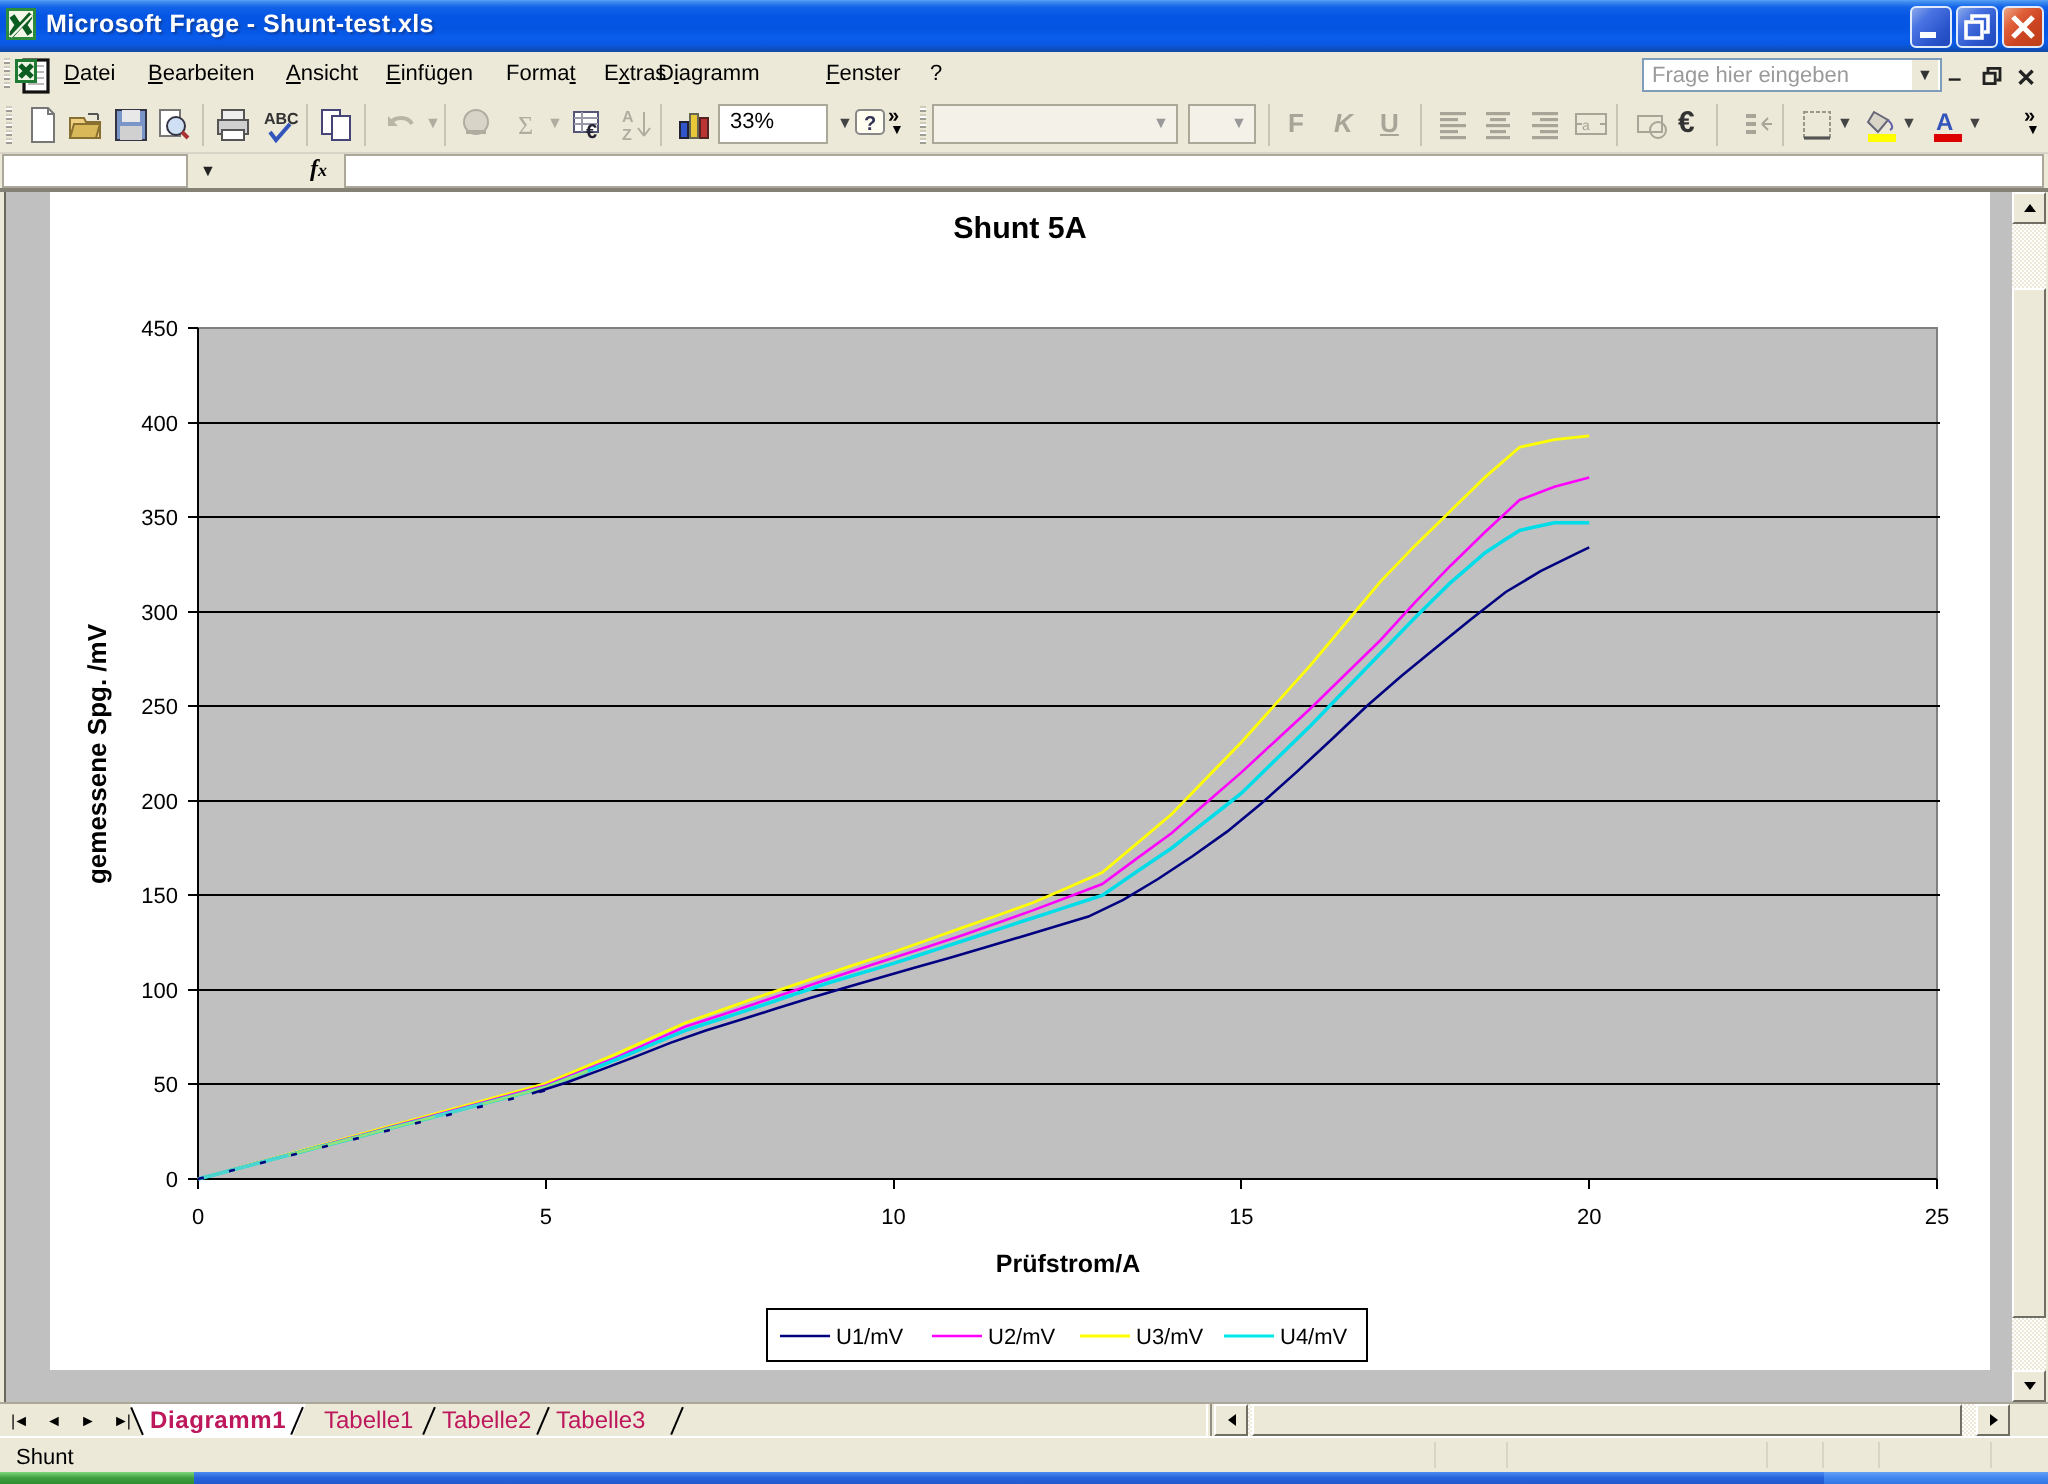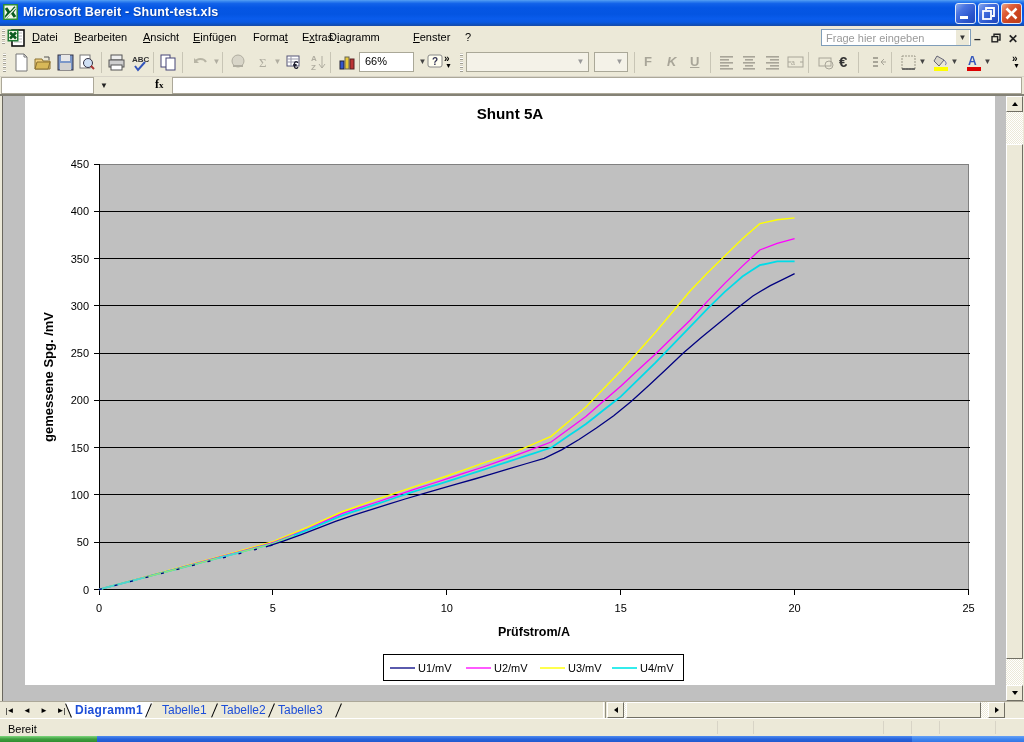--- a/index.html
+++ b/index.html
@@ -26,37 +26,37 @@
  background:repeating-linear-gradient(180deg,#cfccbe 0 1px,#fff 1px 2px,#9f9d92 2px 3px,#ece9d8 3px 4px)}
 .tsep{position:absolute;top:4px;width:1px;height:21px;background:#c8c5b5}
 .tbtn{position:absolute;top:3px;width:23px;height:23px}
 .tbtn svg{position:absolute;left:2px;top:2px}
 .combo{position:absolute;top:4px;height:20px;background:#fff;border:1px solid #aaa898}
 .cdrop{position:absolute;width:13px;font-size:8px;color:#444;text-align:center}
 
 #fbar{left:0;top:77px;width:1024px;height:17px;background:#ece9d8}
 #namebox{position:absolute;left:1px;top:0;width:93px;height:17px;background:#fff;border:1px solid #aca899}
 #namedrop{position:absolute;left:96px;top:3px;width:16px;height:13px;font-size:8px;color:#222;text-align:center;line-height:12px}
-#fx{position:absolute;left:155px;top:0px;width:16px;height:16px;font-weight:bold;font-size:12px;font-family:"Liberation Serif",serif}
+#fx{position:absolute;left:155px;top:0px;width:16px;height:16px;font-style:italic;font-weight:bold;font-size:12px;font-family:"Liberation Serif",serif}
 #fwhite{position:absolute;left:172px;top:0;width:850px;height:17px;background:#fff;border:1px solid #aca899}
 
 #workborder{left:0;top:94px;width:1024px;height:2px;background:#848276}
 #workarea{left:2px;top:96px;width:1004px;height:605px;background:#c0c0c0;overflow:hidden;border-left:1px solid #6a675e}
 #page{position:absolute;left:22px;top:0;width:970px;height:589px;background:#fff}
 #vsb{left:1006px;top:96px;width:17px;height:605px;background:repeating-conic-gradient(#ffffff 0% 25%,#ece9d8 0% 50%);background-size:2px 2px}
 .sbtn{position:absolute;left:0;width:17px;height:16px;background:#ece9d8;
  border-top:1px solid #fff;border-left:1px solid #fff;border-right:1.5px solid #716f64;border-bottom:1.5px solid #716f64}
 .sbtn div{position:absolute;left:50%;top:50%;transform:translate(-50%,-50%);width:0;height:0}
 #vthumb{position:absolute;left:0;top:48px;width:17px;height:515px;background:#ece9d8;
  border-top:1px solid #fff;border-left:1px solid #fff;border-right:1.5px solid #716f64;border-bottom:1.5px solid #716f64}
 #rightedge{left:1023px;top:96px;width:1px;height:646px;background:#ece9d8}
 
 #tabrow{left:0;top:701px;width:1024px;height:18px;background:#ece9d8;border-top:1px solid #aca899;border-bottom:1px solid #b5b2a4}
 .navb{position:absolute;top:1px;width:16px;height:15px;font-size:8px;color:#000;text-align:center;line-height:15px}
-.tab{position:absolute;top:0;height:16px;font-size:12px;color:#1d4ed8;padding-top:1px}
+.tab{position:absolute;top:0;height:16px;font-size:12px;color:#be185d;padding-top:1px}
 #activetab{position:absolute;left:65px;top:0;width:88px;height:17px;background:#fff;
  clip-path:polygon(0 0,100% 0,calc(100% - 7px) 100%,7px 100%)}
 .slash{position:absolute;top:1px;width:1.3px;height:15px;background:#000;transform:rotate(23deg)}
 #hsb-larr{position:absolute;left:607px;top:0;width:17px;height:16px}
 #hthumb{position:absolute;left:626px;top:0px;width:355px;height:16px;background:#ece9d8;
  border-top:1px solid #fff;border-left:1px solid #fff;border-right:1.5px solid #716f64;border-bottom:1.5px solid #716f64}
 
 #statusbar{left:0;top:718px;width:1024px;height:18px;background:#ece9d8;border-top:1px solid #fff;font-size:11px}
 
 #taskbar{left:0;top:736px;width:1024px;height:6px;background:linear-gradient(180deg,#4e8bef 0,#2663dc 3px,#2159ce 6px)}
@@ -66,21 +66,21 @@
 </style></head>
 <body>
 <div class="abs" id="titlebar">
   <svg class="abs" style="left:3px;top:4px" width="16" height="17" viewBox="0 0 16 17">
     <rect x="0" y="0" width="15" height="16" fill="#2d8c3c"></rect>
     <rect x="1.5" y="1.5" width="12" height="13" fill="#f4f8e8"></rect>
     <path d="M3 4 L6 8.5 L3 13 M12 4 L9 8.5 L12 13" stroke="#0b5c20" stroke-width="3" fill="none"></path>
     <path d="M2.5 14 L12.5 3" stroke="#0b5c20" stroke-width="2.6"></path>
     <path d="M2.5 14.5 L13 3.5" stroke="#f4f8e8" stroke-width="1.2"></path>
   </svg>
-  <div class="abs" id="title-text">Microsoft Bereit - Shunt-test.xls</div>
+  <div class="abs" id="title-text">Microsoft Frage - Shunt-test.xls</div>
   <div class="abs wbtn" style="left:955px">
       <svg width="19" height="19" viewBox="0 0 19 19">
         <rect x="4" y="12" width="8" height="3" fill="#fff"></rect>
       </svg>
     </div>
   <div class="abs wbtn" style="left:978px">
       <svg width="19" height="19" viewBox="0 0 19 19">
         <path d="M7 6V4h8v8h-2" fill="none" stroke="#fff" stroke-width="1.8"></path>
         <rect x="4" y="7" width="8" height="8" fill="none" stroke="#fff" stroke-width="1.8"></rect>
       </svg>
@@ -204,21 +204,21 @@
       </svg>
     </div>
 <div class="tsep" style="left:330px"></div>
 <div class="tbtn" style="left:336px">
       <svg width="19" height="19" viewBox="0 0 19 19">
         <rect x="2" y="8" width="4" height="8" fill="#3355cc" stroke="#223"></rect>
         <rect x="7" y="4" width="4" height="12" fill="#e8c838" stroke="#665"></rect>
         <rect x="12" y="6" width="4" height="10" fill="#bb3333" stroke="#522"></rect>
       </svg>
     </div>
-<div class="combo" style="left:359px;width:55px;font-size:11px;padding:2px 0 0 5px">66%</div>
+<div class="combo" style="left:359px;width:55px;font-size:11px;padding:2px 0 0 5px">33%</div>
 <div class="cdrop" style="left:416px;top:9px">▼</div>
 <div class="tbtn" style="left:424px">
       <svg width="19" height="19" viewBox="0 0 19 19">
         <rect x="2" y="2" width="14" height="12" rx="2" fill="#fffef0" stroke="#888"></rect>
         <text x="6" y="12" font-size="10" font-weight="bold" fill="#335">?</text>
       </svg>
     </div>
 <div class="abs" style="left:444px;top:5px;font-size:10px;font-weight:bold">»</div>
 <div class="abs" style="left:445px;top:14px;font-size:7px">▼</div>
 <div class="grip" style="left:460px"></div>
@@ -416,21 +416,21 @@
   <div class="sbtn" id="hsb-larr">
       <div style="border-top:3.5px solid transparent;border-bottom:3.5px solid transparent;border-right:4.5px solid #000"></div>
     </div>
   <div style="position:absolute;left:624px;top:0;width:364px;height:16px;background:repeating-conic-gradient(#ffffff 0% 25%,#ece9d8 0% 50%);background-size:2px 2px"></div>
     <div id="hthumb"></div>
   <div class="sbtn" style="left:988px;top:0;width:17px">
       <div style="border-top:3.5px solid transparent;border-bottom:3.5px solid transparent;border-left:4.5px solid #000"></div>
     </div>
 </div>
 <div class="abs" id="statusbar">
-    <span style="position:absolute;left:8px;top:4px">Bereit</span>
+    <span style="position:absolute;left:8px;top:4px">Shunt</span>
   <div style="position:absolute;left:717px;top:2px;width:37px;height:13px;border-left:1px solid #d8d4c6;border-right:1px solid #d8d4c6"></div>
   <div style="position:absolute;left:856px;top:2px;width:28px;height:13px;border-right:1px solid #d8d4c6"></div>
   <div style="position:absolute;left:884px;top:2px;width:28px;height:13px;border-right:1px solid #d8d4c6"></div>
   <div style="position:absolute;left:912px;top:2px;width:28px;height:13px;border-right:1px solid #d8d4c6"></div>
   <div style="position:absolute;left:995px;top:2px;width:17px;height:13px;border-left:1px solid #d8d4c6"></div>
   </div>
 <div class="abs" id="taskbar">
     <div id="startfrag"></div>
     <div id="trayfrag"></div>
   </div>

